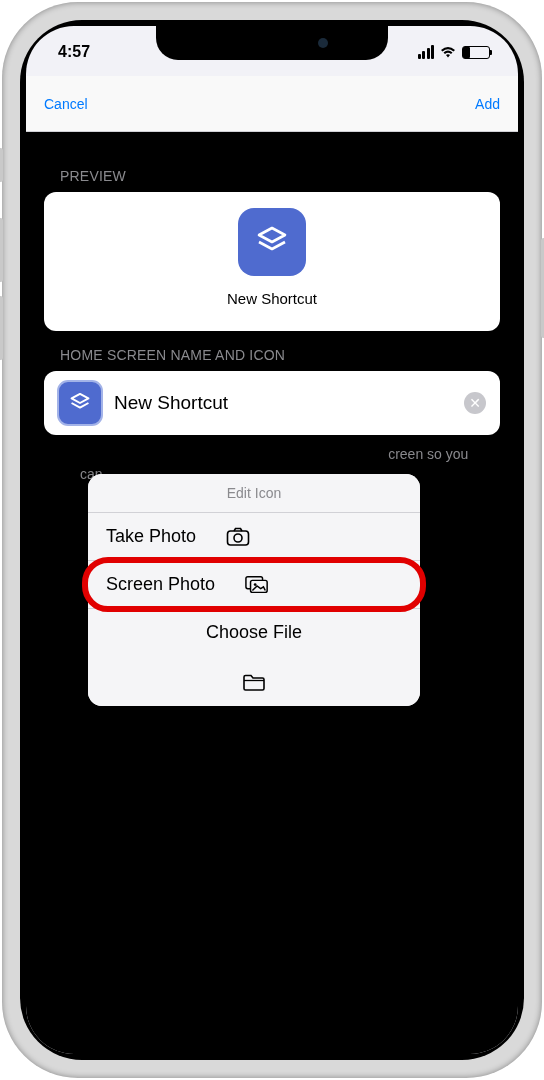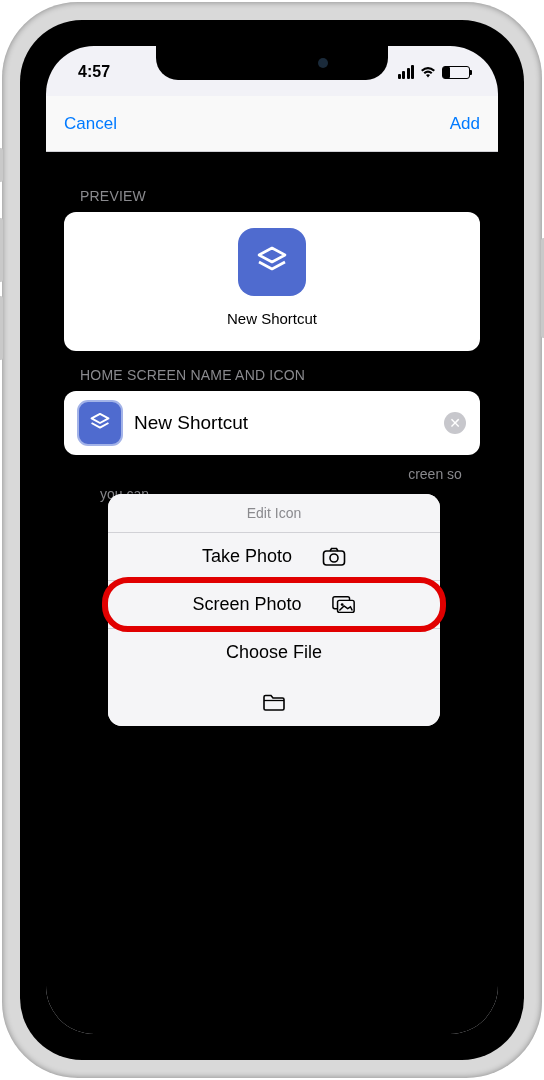--- a/index.html
+++ b/index.html
@@ -19,21 +19,21 @@
       border-radius: 76px;
       padding: 18px;
       position: relative;
       box-shadow: inset 0 0 6px rgba(0,0,0,0.4);
     }
     .bezel {
       width: 100%;
       height: 100%;
       background: #000;
       border-radius: 62px;
-      padding: 26px;
+      padding: 6px;
       position: relative;
     }
     .screen {
       width: 100%;
       height: 100%;
       background: #f2f2f7;
       border-radius: 48px;
       overflow: hidden;
       position: relative;
     }
@@ -91,21 +91,21 @@
       top: 50px;
       left: 0; right: 0;
       height: 56px;
       display: flex;
       justify-content: space-between;
       align-items: center;
       padding: 0 18px;
       background: #f9f9f9;
       border-bottom: 1px solid #d1d1d6;
     }
-    .nav-btn { color: #007aff; font-size: 17px; background: none; border: none; cursor: pointer; text-align: right; }
+    .nav-btn { color: #007aff; font-size: 14px; background: none; border: none; cursor: pointer; text-align: right; }
     .nav-btn.bold { font-weight: 400; }
 
     .content {
       position: absolute;
       top: 106px;
       left: 0; right: 0; bottom: 0;
       background: #000000;
       padding-top: 20px;
     }
     .section-label {
@@ -192,21 +192,21 @@
       text-align: center;
       font-size: 14px;
       color: #8a8a8e;
       padding: 11px 0;
       border-bottom: 0.5px solid #d1d1d6;
       background: #f5f5f7;
       border-radius: 14px 14px 0 0;
     }
     .popup-item {
       display: flex;
-      justify-content: center;
+      justify-content: flex-start;
       align-items: center;
       padding: 13px 18px;
       font-size: 18px;
       color: #000;
       border-bottom: 0.5px solid #d1d1d6;
       cursor: pointer;
       background: #f5f5f7;
       position: relative;
       gap: 30px;
     }

